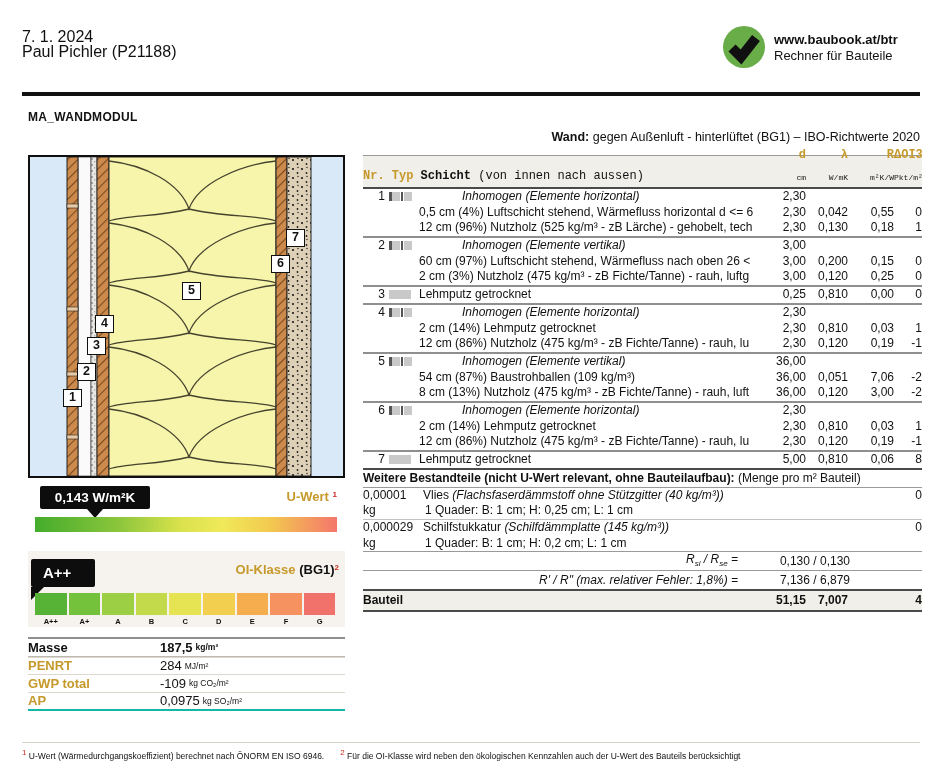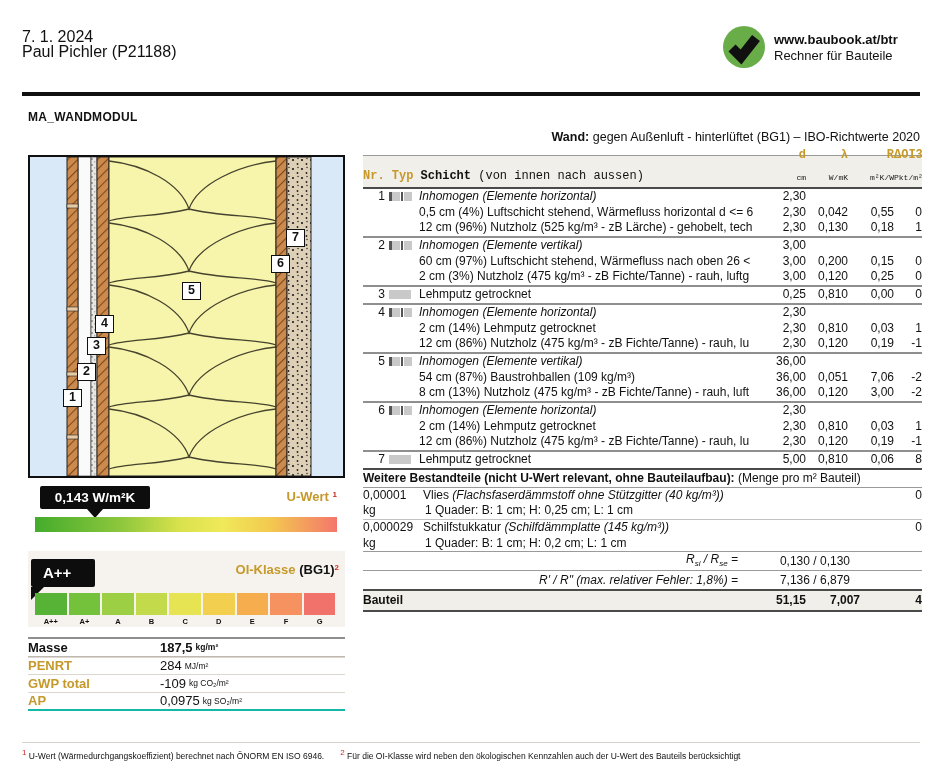--- a/index.html
+++ b/index.html
@@ -63,21 +63,21 @@
   .trow{display:flex;height:15.7px;line-height:15.7px;}
   .trow.group,.trow.simple{border-top:2px solid #8f8f8f;}
   #layer-rows .trow:first-child{border-top:0;}
   .c-nr{width:22px;text-align:right;margin-right:4px;}
   .c-icon{width:24px;margin-right:6px;display:inline-flex;align-items:center;}
   .c-icon .sg{display:inline-block;height:9px;}
   .sg.d{width:2.5px;background:#555;}
   .sg.g{width:8px;background:#c9c9c9;margin:0 .5px;}
   .sg.w{width:22px;background:#c9c9c9;}
   .c-name{flex:1;white-space:nowrap;overflow:hidden;}
-  .c-name.it{font-style:italic;}
+  .c-name.it{font-style:italic;margin-left:43px;}
   .c-d,.c-l,.c-r,.c-oi{text-align:right;}
   .c-d{width:50px;}.c-l{width:42px;}.c-r{width:46px;}.c-oi{width:28px;}
   #sec-header{border-top:2px solid #4a4a4a;border-bottom:1px solid #9a9a9a;height:17px;
               line-height:17px;white-space:nowrap;overflow:hidden;}
   #sec-header b{font-weight:bold;}
   .extra{padding:0;}
   .extra + .extra{border-top:1px solid #c2c2c2;}
   .e-line1{display:flex;height:15.7px;line-height:15.7px;}
   .e-amount{width:58px;text-align:left;}
   .e-body{flex:1;white-space:nowrap;overflow:hidden;margin-left:2px;}
@@ -86,21 +86,21 @@
   .formula{display:flex;height:18px;line-height:18px;border-top:1px solid #9a9a9a;align-items:center;}
   .f-spacer{flex:1;}
   .f-label{font-style:italic;}
   .f-label sub{font-size:8px;}
   .f-value{width:112px;text-align:right;}
   .f-tail{width:72px;}
   #total-row{display:flex;height:19px;line-height:19px;background:#f1efe9;font-weight:bold;
              border-top:2px solid #4a4a4a;border-bottom:2px solid #4a4a4a;}
   .t-name{flex:1;box-sizing:border-box;}
   .t-d{width:50px;text-align:right;}
-  .t-r{width:54px;text-align:right;}
+  .t-r{width:54px;text-align:center;}
   .t-oi{width:62px;text-align:right;}
 </style>
 </head>
 <body>
 
 <div class="abs" id="user-block">
   <div>7. 1. 2024</div>
   <div>Paul Pichler (P21188)</div>
 </div>
 

